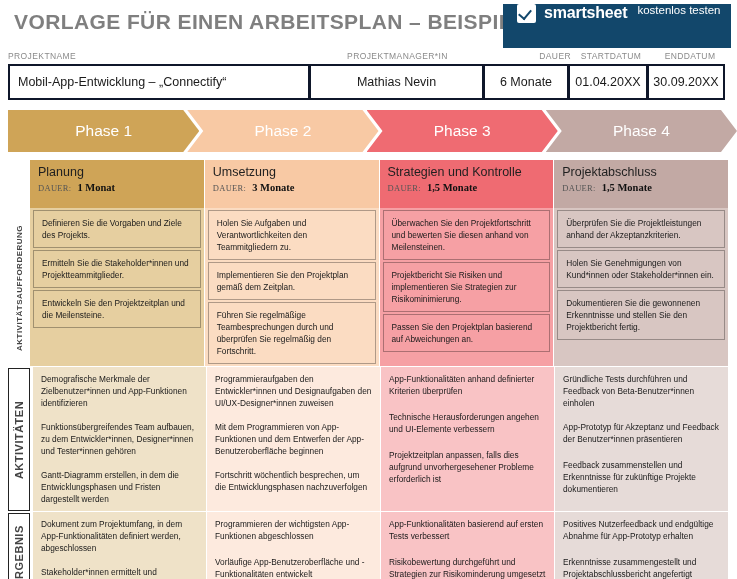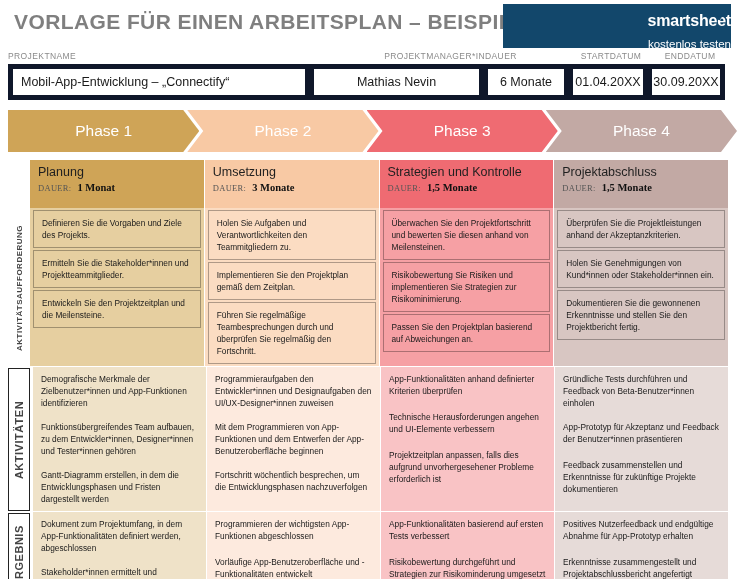--- a/index.html
+++ b/index.html
@@ -28,24 +28,23 @@
     letter-spacing: 0.4px;
     color: #7f7f7f;
     white-space: nowrap;
   }
   .smartsheet-badge {
     position: absolute;
     top: 4px; right: 6px;
     width: 228px; height: 44px;
     background: #12476b;
     display: flex;
-    align-items: flex-end;
+    align-items: flex-start;
     padding-left: 14px;
     gap: 8px;
-    flex-direction: column;
   }
   .ss-logo-box {
     width: 19px; height: 19px;
     background: #ffffff;
     border-radius: 2px;
     position: relative;
   }
   .ss-logo-box:after {
     content: "";
     position: absolute;
@@ -76,26 +75,26 @@
     letter-spacing: 0.4px;
     height: 16px;
     align-items: center;
   }
   .meta-values {
     display: flex;
     padding: 0 8px;
     height: 36px;
   }
   .m1 { width: 302px; }
-  .m2 { width: 175px; text-align: right; }
-  .m3 { width: 86px; text-align: left; }
+  .m2 { width: 175px; text-align: center; }
+  .m3 { width: 86px; text-align: right; }
   .m4 { width: 80px; text-align: center; }
   .m5 { width: 78px; text-align: center; }
   .meta-cell {
-    border: 5px solid #0f172a;
+    border: 2px solid #0f172a;
     height: 36px;
     display: flex;
     align-items: center;
     font-size: 12.5px;
     color: #1a1a1a;
     background: #fff;
     margin-right: -1px;
   }
   .meta-cell.left { padding-left: 8px; }
   .meta-cell.center { justify-content: center; }
@@ -261,21 +260,21 @@
             <div class="cellitem">Ermitteln Sie die Stakeholder*innen und Projektteammitglieder.</div>
             <div class="cellitem">Entwickeln Sie den Projektzeitplan und die Meilensteine.</div>
           </div>
           <div class="col block bordered" style="background: rgb(251, 220, 194);">
             <div class="cellitem">Holen Sie Aufgaben und Verantwortlichkeiten den Teammitgliedern zu.</div>
             <div class="cellitem">Implementieren Sie den Projektplan gemäß dem Zeitplan.</div>
             <div class="cellitem">Führen Sie regelmäßige Teambesprechungen durch und überprüfen Sie regelmäßig den Fortschritt.</div>
           </div>
           <div class="col block bordered" style="background: rgb(246, 160, 164);">
             <div class="cellitem">Überwachen Sie den Projektfortschritt und bewerten Sie diesen anhand von Meilensteinen.</div>
-            <div class="cellitem">Risikobewertung Sie Risiken und implementieren Sie Strategien zur Risikominimierung.</div>
+            <div class="cellitem">Projektbericht Sie Risiken und implementieren Sie Strategien zur Risikominimierung.</div>
             <div class="cellitem">Passen Sie den Projektplan basierend auf Abweichungen an.</div>
           </div>
           <div class="col block bordered" style="background: rgb(216, 198, 194);">
             <div class="cellitem">Überprüfen Sie die Projektleistungen anhand der Akzeptanzkriterien.</div>
             <div class="cellitem">Holen Sie Genehmigungen von Kund*innen oder Stakeholder*innen ein.</div>
             <div class="cellitem">Dokumentieren Sie die gewonnenen Erkenntnisse und stellen Sie den Projektbericht fertig.</div>
           </div>
         </div>
       </div>
       <div class="trow section2">

